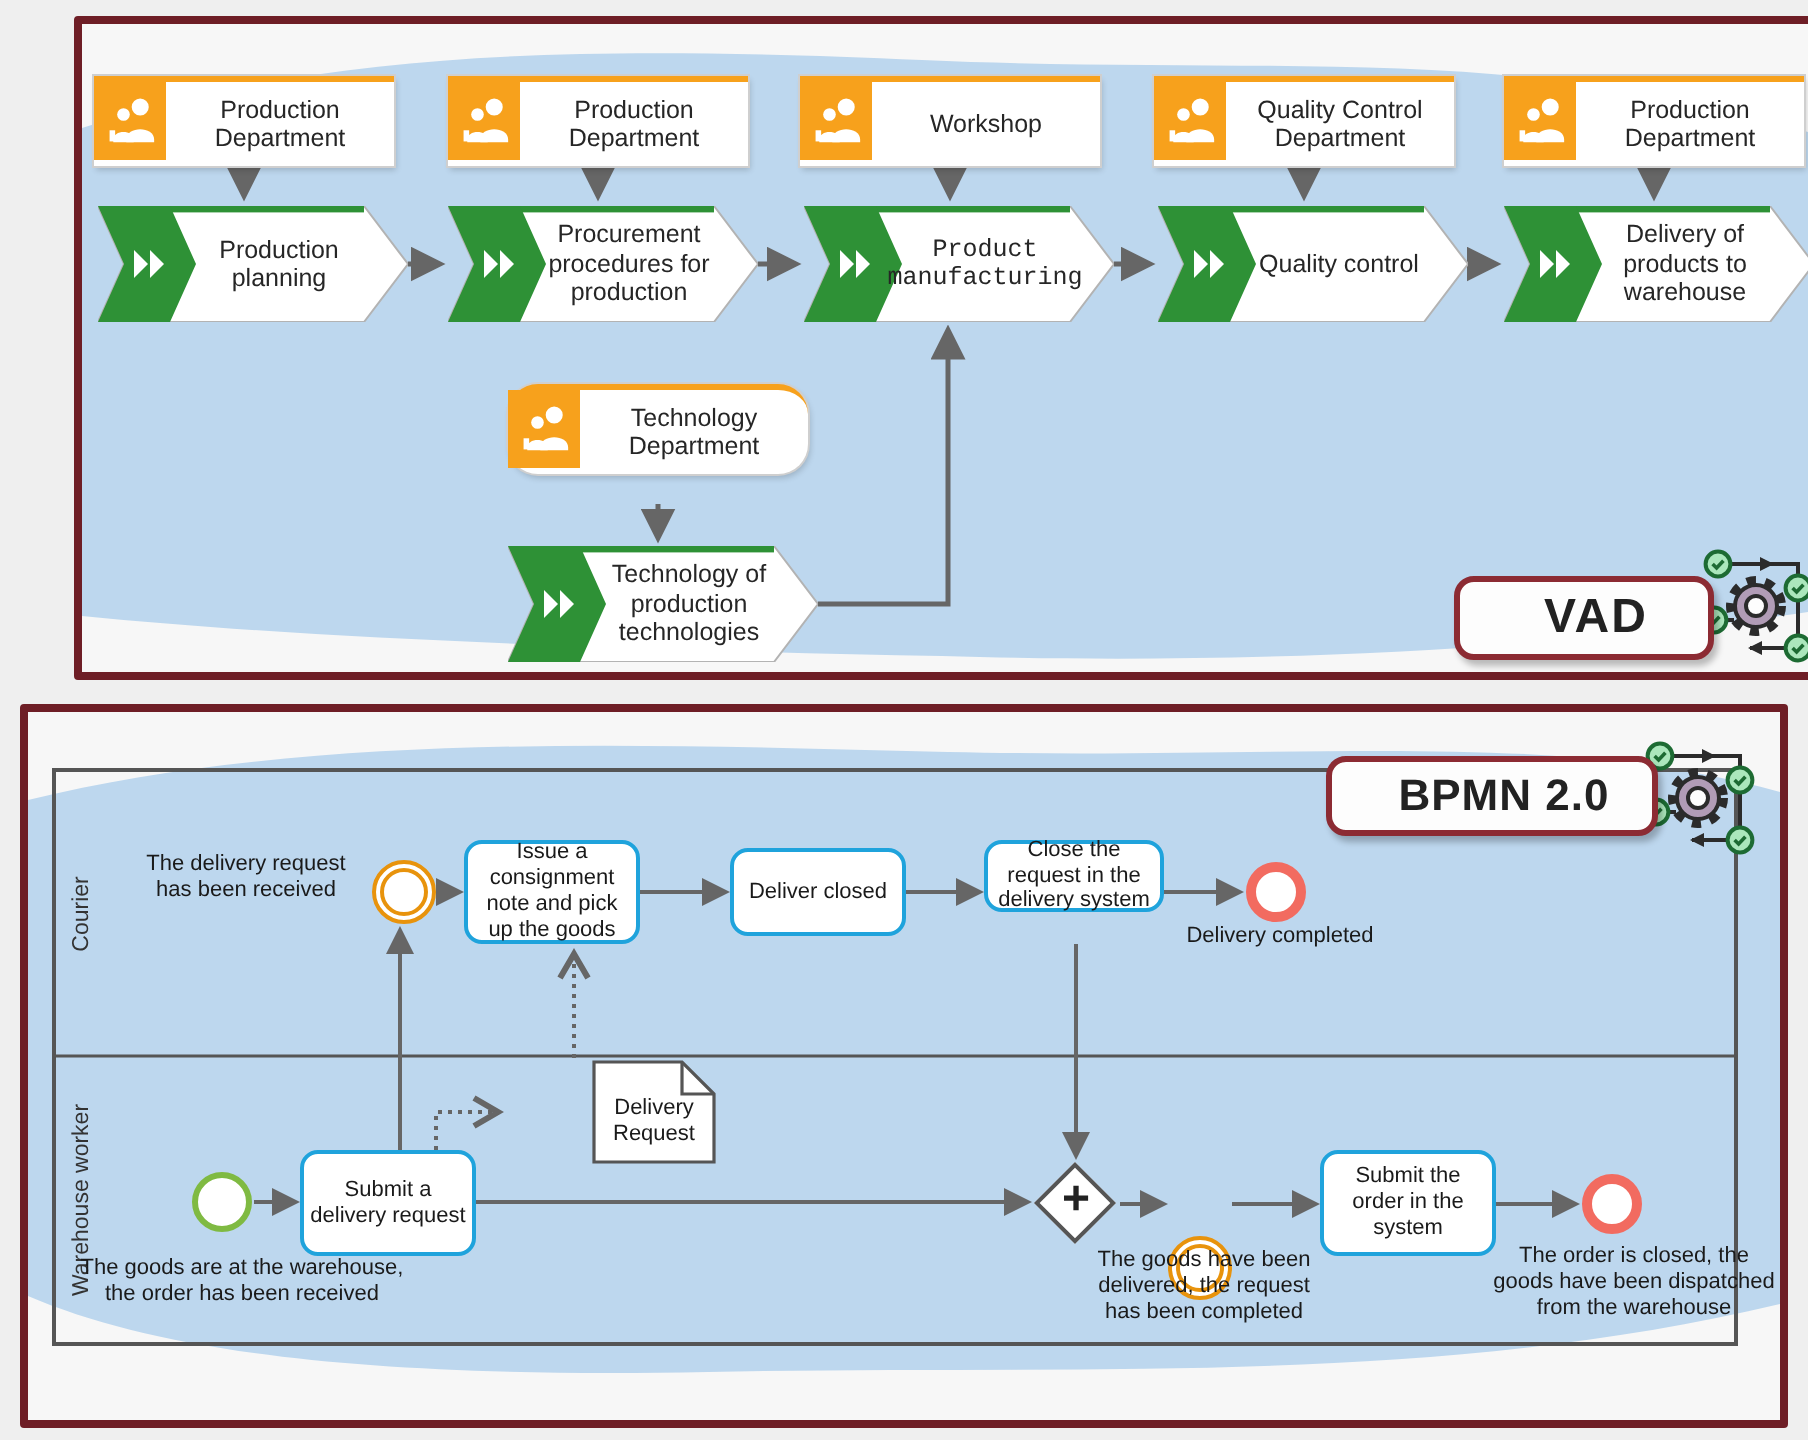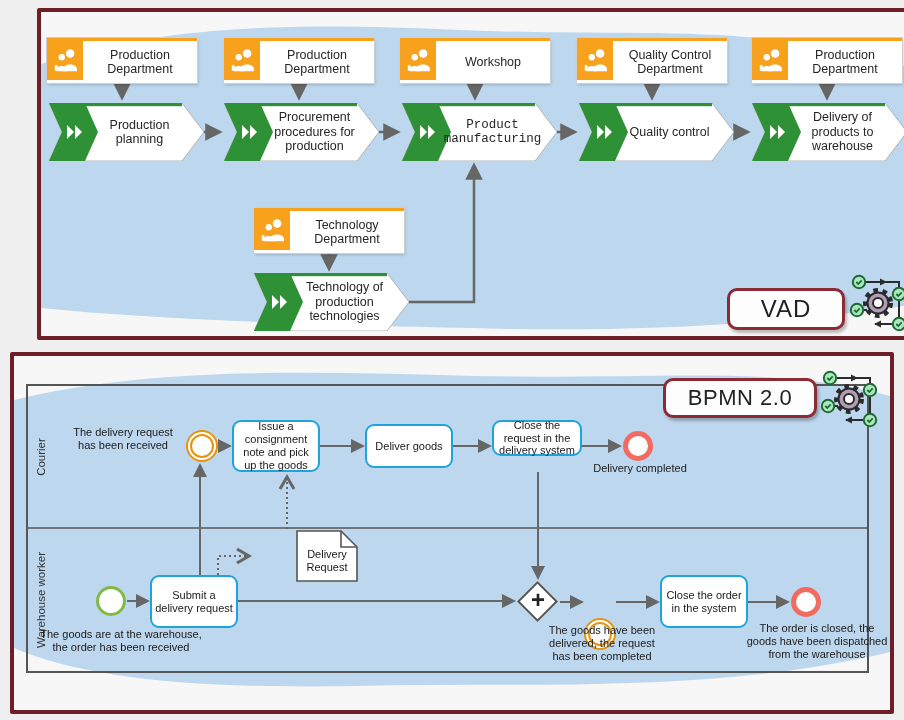--- a/index.html
+++ b/index.html
@@ -21,21 +21,21 @@
        justify-content:center;text-align:center;font-size:12.5px;line-height:1.15;color:#262626;padding:1px 2px;}
 
   
   .chev{width:155px;height:58px;}
   .chev svg{position:absolute;left:0;top:0;}
   .chev .chev-lbl{position:absolute;left:50px;right:24px;top:0;bottom:0;display:flex;align-items:center;
        justify-content:center;text-align:center;font-size:12.5px;line-height:1.15;color:#262626;}
 
   
   .badge{background:#fdfdfd;border:3px solid #8c2b33;border-radius:10px;display:flex;align-items:center;
-       justify-content:center;font-weight:normal;color:#222;box-shadow:2px 3px 3px rgba(0,0,0,.25);z-index:4;}
+       justify-content:center;font-weight:bold;color:#222;box-shadow:2px 3px 3px rgba(0,0,0,.25);z-index:4;padding-left:12px;}
 
   
   .lane-lbl{display:flex;align-items:center;justify-content:center;z-index:3;}
   .lane-lbl span{transform:rotate(-90deg);white-space:nowrap;font-size:11.5px;color:#333;}
   .task{background:#fff;border:2px solid #1fa3dc;border-radius:9px;display:flex;align-items:center;
        justify-content:center;text-align:center;font-size:11px;line-height:1.18;color:#1a1a1a;padding:1px 2px;box-sizing:border-box;}
   .ev{border-radius:50%;background:#fff;box-sizing:border-box;}
   .ev-start{width:30px;height:30px;border:3px solid #7fba42;}
   .ev-mid{width:32px;height:32px;border:2px solid #e8930c;position:relative;}
   .ev-mid:before{content:"";position:absolute;left:2px;top:2px;right:2px;bottom:2px;border:2px solid #e8930c;border-radius:50%;}
@@ -144,21 +144,21 @@
               <rect x="7" y="26" width="3" height="6"></rect>
               <circle cx="14.5" cy="17.5" r="3.4"></circle>
               <path d="M9,31 c0,-5.5 11,-5.5 11,0 l0,1.5 h-11 z"></path>
               <circle cx="23.5" cy="13.5" r="4.6"></circle>
               <path d="M16,31 c0,-7.5 15,-7.5 15,0 l0,1.5 h-15 z"></path>
             </g>
           </svg>
     </span>
     <span class="org-lbl">Production Department</span>
   </div>
-  <div class="node org" style="left:213px;top:196px;">
+  <div class="node org" style="left:213px;top:180px;border-radius:15px;">
     <span class="org-ico">
       <svg width="36" height="39" viewBox="0 0 36 42">
             <g fill="#fff">
               <rect x="7" y="26" width="3" height="6"></rect>
               <circle cx="14.5" cy="17.5" r="3.4"></circle>
               <path d="M9,31 c0,-5.5 11,-5.5 11,0 l0,1.5 h-11 z"></path>
               <circle cx="23.5" cy="13.5" r="4.6"></circle>
               <path d="M16,31 c0,-7.5 15,-7.5 15,0 l0,1.5 h-15 z"></path>
             </g>
           </svg>
@@ -311,21 +311,21 @@
   <div class="lane-lbl" style="position:absolute;left:13px;top:29px;width:28px;height:143px;">
     <span>Courier</span>
   </div>
   <div class="lane-lbl" style="position:absolute;left:13px;top:172px;width:28px;height:144px;">
     <span>Warehouse worker</span>
   </div>
 
   <div class="ev-lbl" style="left:53px;top:70px;width:112px;">The delivery request has been received</div>
   <div class="node ev ev-mid" style="left:172px;top:74px;"></div>
   <div class="node task" style="left:218px;top:64px;width:88px;height:52px;">Issue a consignment note and pick up the goods</div>
-  <div class="node task" style="left:351px;top:68px;width:88px;height:44px;">Deliver goods</div>
+  <div class="node task" style="left:351px;top:68px;width:88px;height:44px;">Deliver closed</div>
   <div class="node task" style="left:478px;top:64px;width:90px;height:36px;">Close the request in the delivery system</div>
   <div class="node ev ev-end" style="left:609px;top:75px;"></div>
   <div class="ev-lbl" style="left:567px;top:106px;width:118px;">Delivery completed</div>
 
   <div class="node doc" style="left:241px;top:174px;width:62px;height:52px;margin-left:41px;">
     <svg width="62" height="52" viewBox="0 0 62 52">
       <path d="M1,1 H45 L61,17 V51 H1 Z" fill="#fff" stroke="#555" stroke-width="1.6"></path>
       <path d="M45,1 V17 H61" fill="none" stroke="#555" stroke-width="1.6"></path>
     </svg>
     <span class="doc-lbl">Delivery Request</span>
@@ -333,21 +333,21 @@
 
   <div class="node ev ev-start" style="left:82px;top:230px;"></div>
   <div class="ev-lbl" style="left:21px;top:272px;width:172px;">The goods are at the warehouse, the order has been received</div>
   <div class="node task" style="left:136px;top:219px;width:88px;height:53px;">Submit a delivery request</div>
   <div class="node gw" style="left:503px;top:225px;">
     <span class="diamond"></span>
     <span class="plus">+</span>
   </div>
   <div class="node ev ev-mid" style="left:570px;top:230px;"></div>
   <div class="ev-lbl" style="left:525px;top:268px;width:126px;">The goods have been delivered, the request has been completed</div>
-  <div class="node task" style="left:646px;top:219px;width:88px;height:53px;">Close the order in the system</div>
+  <div class="node task" style="left:646px;top:219px;width:88px;height:53px;">Submit the order in the system</div>
   <div class="node ev ev-end" style="left:777px;top:231px;"></div>
   <div class="ev-lbl" style="left:730px;top:266px;width:146px;">The order is closed, the goods have been dispatched from the warehouse</div>
 
   <div class="badge" style="position:absolute;left:649px;top:22px;width:148px;height:34px;font-size:22px;letter-spacing:.5px;">
     <span>BPMN 2.0</span>
   </div>
   <svg class="node" style="left:804px;top:14px;" width="64" height="58" viewBox="0 0 64 58">
     <g stroke="#2b2b2b" stroke-width="2" fill="none">
       <path d="M18,8 H52 V14"></path>
           <path d="M16,36 H20"></path>

